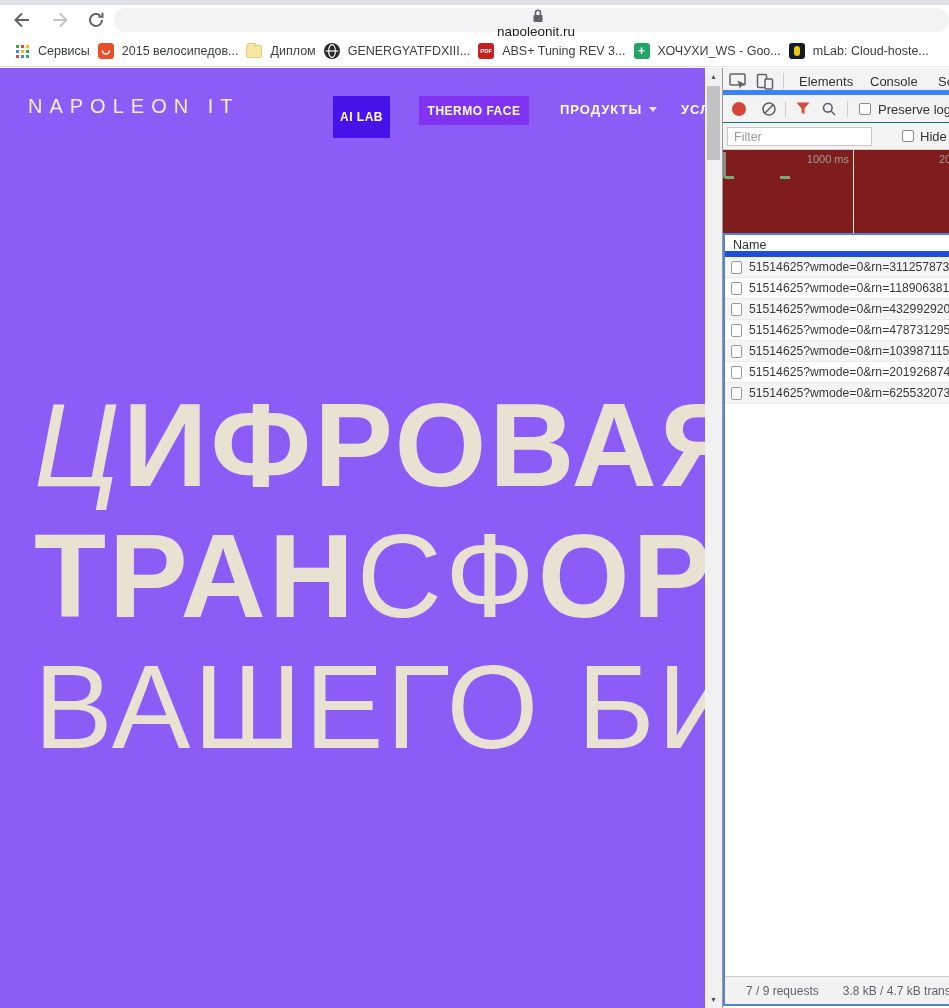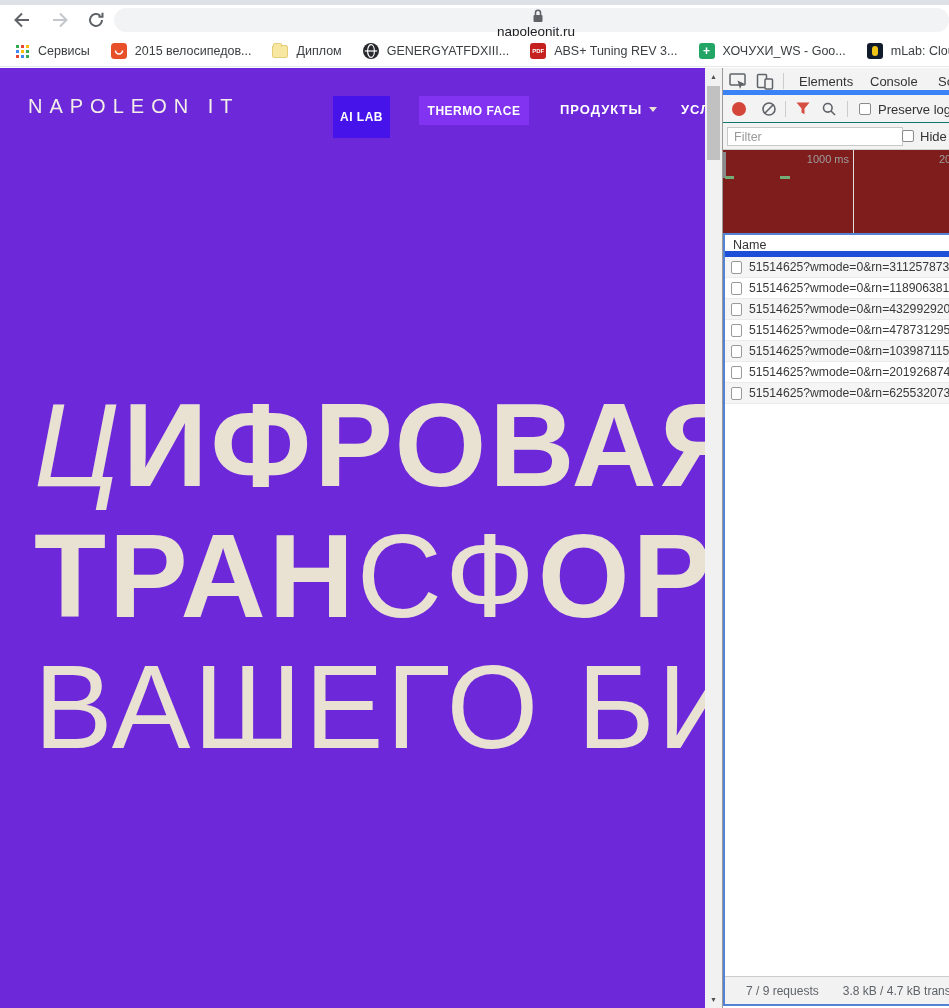--- a/index.html
+++ b/index.html
@@ -10,32 +10,32 @@
   }
   
   .chrome-strip { position:absolute; left:0; top:0; width:949px; height:5px; background:#dee1e6; }
   .toolbar { position:absolute; left:0; top:5px; width:949px; height:31px; background:#fff; }
   .nav-btn { position:absolute; top:5px; width:20px; height:20px; }
   .btn-back { left:12px; } .btn-fwd { left:50px; } .btn-reload { left:86px; }
   .addr-pill { position:absolute; left:114px; right:0; top:3px; height:24px; background:#f1f3f4; border-radius:12px; display:flex; align-items:center;flex-direction:column; }
   .addr-lock { margin-left:13px; width:14px; height:16px; flex:none; }
   .addr-url { margin-left:9px; font-size:13.5px; color:#202124; }
   
-  .bookmarks { position:absolute; left:0; top:36px; width:949px; height:31px; background:#fff; border-bottom:1px solid #e6e8ea; display:flex; align-items:center; padding-left:14px; gap:21px; overflow:hidden; }
+  .bookmarks { position:absolute; left:0; top:36px; width:949px; height:31px; background:#fff; border-bottom:1px solid #e6e8ea; display:flex; align-items:center; padding-left:14px; gap:8px; overflow:hidden; }
   .bm { display:flex; align-items:center; gap:8px; flex:none; }
   .bm-ic { width:16px; height:16px; flex:none; display:flex; align-items:center; justify-content:center; }
   .bm-label { font-size:12.5px; color:#3c4043; white-space:nowrap; }
   .ic-pdf { width:16px; height:16px; border-radius:3px; background:#c5221f; color:#fff; font-size:6px; font-weight:bold; display:flex; align-items:center; justify-content:center; }
   .ic-sheets { width:16px; height:16px; border-radius:3px; background:#23a566; color:#fff; font-size:12px; font-weight:bold; display:flex; align-items:center; justify-content:center; line-height:1; }
   .ic-mlab { width:16px; height:16px; border-radius:3px; background:#101c2c; display:flex; align-items:center; justify-content:center; }
   .ic-mlab i { display:block; width:6px; height:10px; background:#f0c417; border-radius:3px; }
   .ic-folder { width:16px; height:13px; background:#f7e7a0; border:1px solid #e3cd79; border-radius:2px; position:relative; }
   .ic-folder:before { content:""; position:absolute; left:0; top:-3px; width:7px; height:3px; background:#f7e7a0; border:1px solid #e3cd79; border-bottom:none; border-radius:2px 2px 0 0; }
   
-  .page { position:absolute; left:0; top:68px; width:706px; height:940px; background:#6d28d9; overflow:hidden; }
+  .page { position:absolute; left:0; top:68px; width:706px; height:940px; background:#8b5cf6; overflow:hidden; }
   .logo { position:absolute; left:28px; top:27px; color:#f3efe8; font-size:20px; letter-spacing:7px; font-weight:400; white-space:nowrap; }
   .btn-ailab { position:absolute; left:333px; top:28px; width:57px; height:42px; background:#4613ea; color:#fff; font-size:12px; font-weight:bold; letter-spacing:0.5px; display:flex; align-items:center; justify-content:center; }
   .btn-thermo { position:absolute; left:419px; top:28px; width:110px; height:29px; background:#8233f2; color:#fff; font-size:12px; font-weight:bold; letter-spacing:0.5px; display:flex; align-items:center; justify-content:center; }
   .nav-item { position:absolute; top:34px; color:#fff; font-size:13px; font-weight:bold; letter-spacing:1px; white-space:nowrap; }
   .nav-products { left:560px; } .nav-services { left:681px; }
   .caret { display:inline-block; width:0; height:0; border-left:4px solid transparent; border-right:4px solid transparent; border-top:5px solid #e9e2d2; margin-left:7px; vertical-align:2px; }
   .hero { position:absolute; left:34px; top:312px; color:#e9e2d2; font-size:118px; line-height:131px; white-space:nowrap; letter-spacing:3px; }
   .hero .b { font-weight:bold; }
   .hero .t { font-weight:normal; }
   .hero .ti { font-weight:normal; font-style:italic; }
@@ -49,21 +49,21 @@
   .dt-tabs { position:absolute; left:0; top:0; right:0; height:27px; background:#f3f3f3; border-bottom:5px solid #3b82f6; }
   .dt-tab { position:absolute; top:6px; font-size:13px; color:#333; white-space:nowrap; }
   .dt-ic { position:absolute; top:5px; width:18px; height:17px; }
   .vsep { position:absolute; top:5px; width:1px; height:16px; background:#ccc; }
   .dt-toolbar { position:absolute; left:0; top:27px; right:0; height:28px; background:#f3f3f3; border-bottom:1px solid #0f766e; }
   .rec-dot { position:absolute; left:9px; top:7px; width:14px; height:14px; border-radius:50%; background:#d4453a; }
   .tb-ic { position:absolute; top:6px; width:16px; height:16px; }
   .chk { position:absolute; width:12px; height:12px; border:1px solid #8b8b8b; border-radius:2px; background:#fff; }
   .tb-label { position:absolute; top:7px; font-size:13px; color:#333; white-space:nowrap; }
   .dt-filter { position:absolute; left:0; top:55px; right:0; height:27px; background:#f3f3f3; border-bottom:1px solid #d0d0d0; }
-  .filter-input { position:absolute; left:4px; top:4px; width:176px; height:19px; border:1px solid #c9c9c9; background:#fff; font-size:12.5px; padding:0 6px; color:#444; font-family:"Liberation Sans",sans-serif; }
+  .filter-input { position:absolute; left:4px; top:4px; width:145px; height:19px; border:1px solid #c9c9c9; background:#fff; font-size:12.5px; padding:0 6px; color:#444; font-family:"Liberation Sans",sans-serif; }
   .filter-input::placeholder { color:#9a9a9a; }
   .dt-timeline { position:absolute; left:0; top:82px; right:0; height:83px; background:#7f1d1d; }
   .tick { position:absolute; top:3px; font-size:11px; color:#9e9e9e; white-space:nowrap; }
   .tick1 { left:0; width:126px; text-align:right; }
   .tick2 { left:216px; }
   .gridline { position:absolute; left:130px; top:0; bottom:0; width:1px; background:#e0e0e0; }
   .gray-tick { position:absolute; left:0; top:2px; width:3px; height:26px; background:#8a8a8a; }
   .dash { position:absolute; top:26px; height:3px; background:#74ab76; }
   .dash1 { left:2px; width:9px; } .dash2 { left:57px; width:10px; }
   .dt-table { position:absolute; left:0; top:165px; width:226px; height:773px; background:#fff; border:2px solid #5583d3; border-right:none; }

